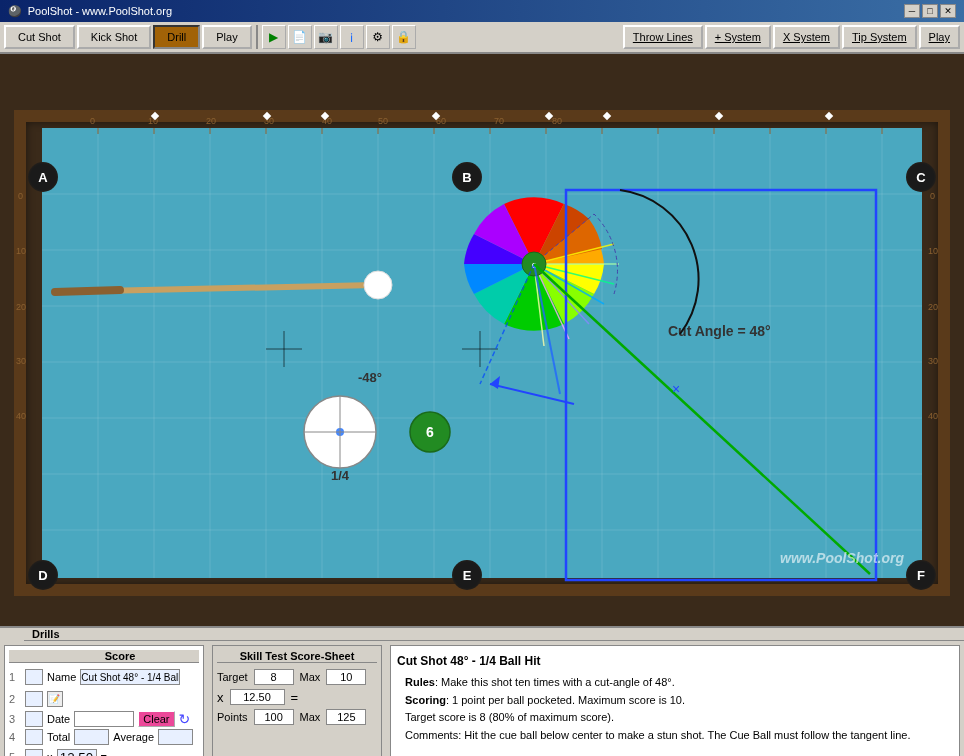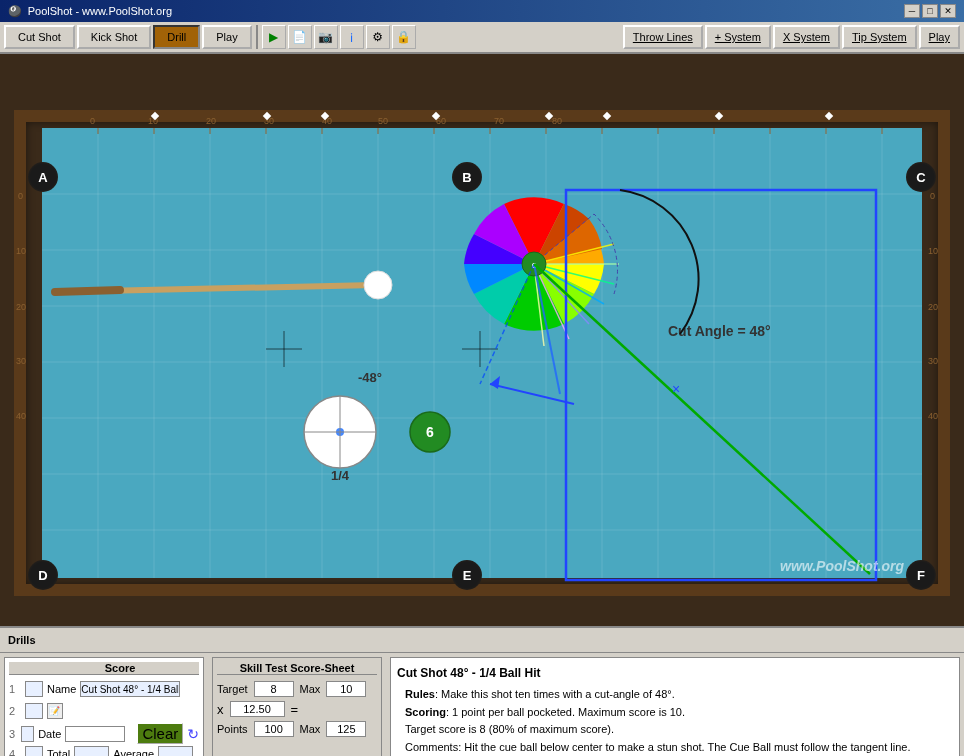--- a/index.html
+++ b/index.html
@@ -116,23 +116,24 @@
       width: 964px;
       height: 162px;
       background: #d4d0c8;
       border-top: 2px solid #888;
       display: flex;
       flex-direction: column;
     }
     .drills-tab {
       background: #d4d0c8;
       border-bottom: 1px solid #888;
-      padding: 6px 8px;
+      padding: 0 8px;
       font-size: 11px;
       font-weight: bold;
+      margin-left: 24px;
     }
     .bottom-content {
       display: flex;
       flex: 1;
       padding: 4px;
       gap: 8px;
     }
 
     
     .score-section {
@@ -172,22 +173,22 @@
       width: 80px;
     }
     .score-date-row {
       display: flex; align-items: center; gap: 4px; font-size: 11px; margin-bottom: 2px;
     }
     .score-date-input {
       width: 60px; height: 16px;
       border: 1px solid #888; background: white;
     }
     .clear-btn {
-      font-size: 15px; padding: 1px 4px;
-      background: #4d7c0f; border: 1px outset #fff; cursor: pointer; margin-left: 8px;
+      font-size: 11px; padding: 1px 4px;
+      background: #ec4899; border: 1px outset #fff; cursor: pointer;
     }
     .score-total-row {
       display: flex; align-items: center; gap: 4px; font-size: 11px; margin-bottom: 2px;
     }
 
     
     .skill-section {
       width: 170px;
       border: 1px solid #888;
       background: #d4d0c8;
@@ -229,21 +230,21 @@
     
     .table-svg {
       position: absolute;
       top: 0; left: 0;
       width: 100%; height: 100%;
       pointer-events: none;
     }
 
     .watermark {
       position: absolute;
-      bottom: 52px;
+      bottom: 60px;
       right: 60px;
       color: rgba(255,255,255,0.6);
       font-size: 14px;
       font-style: italic;
       font-weight: bold;
     }
   </style>
 </head>
 <body>
 

